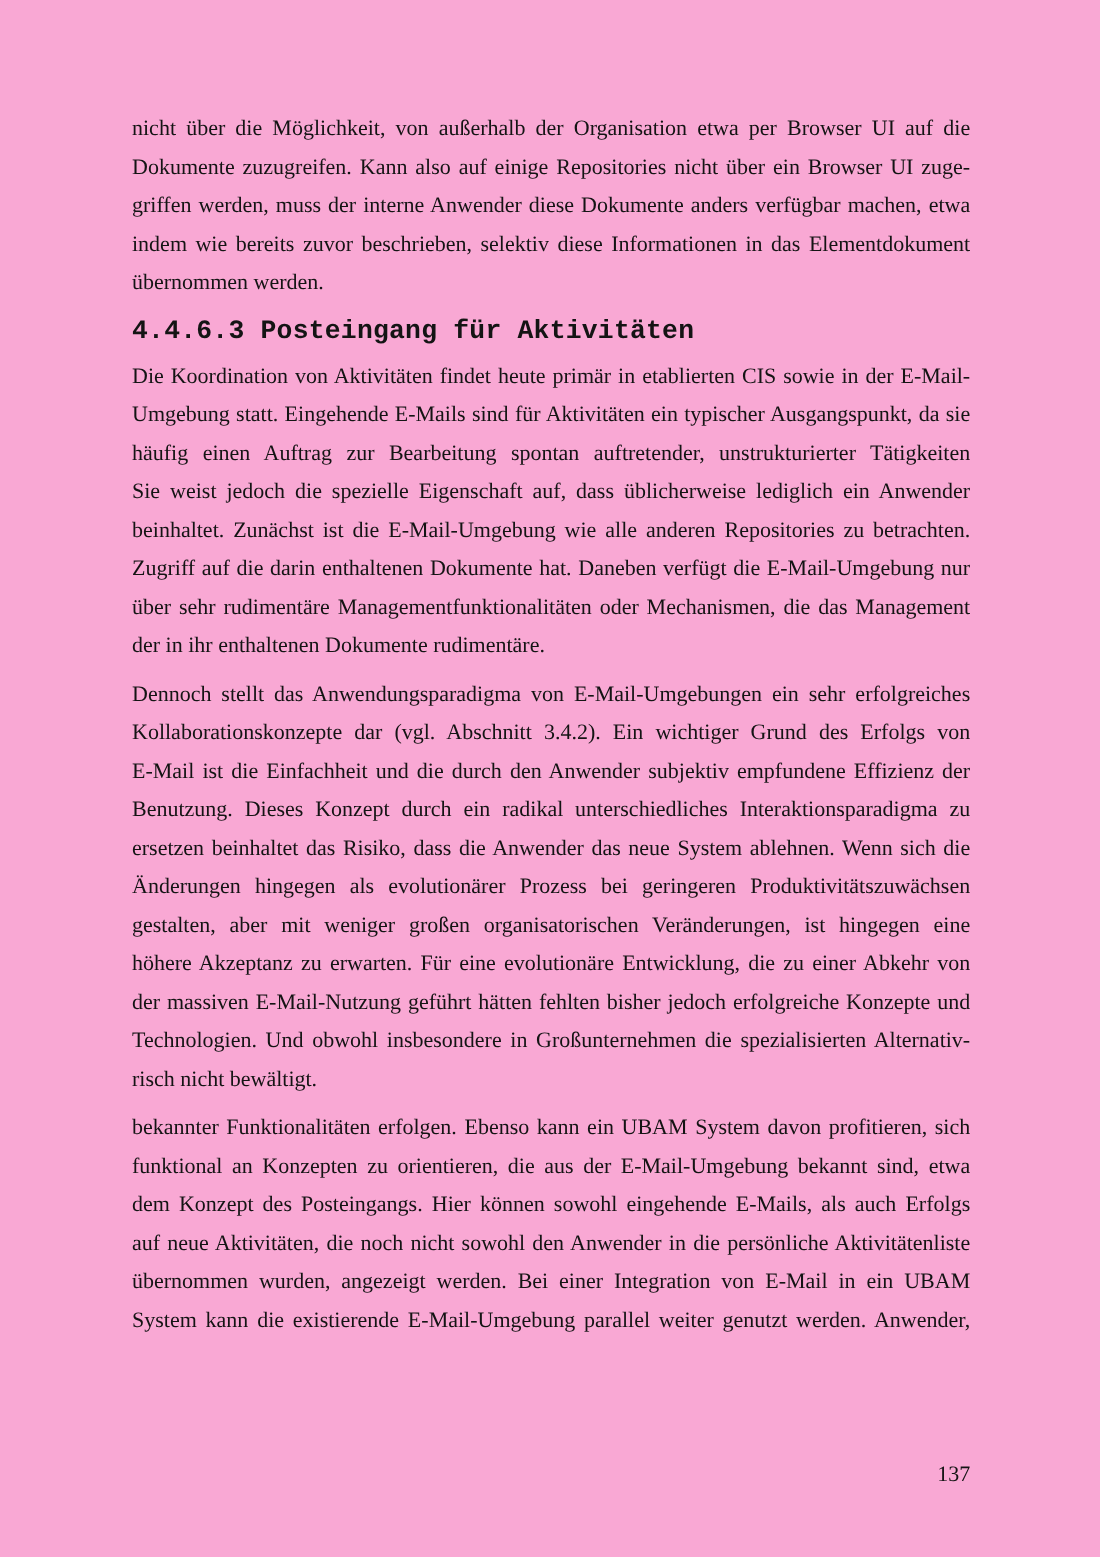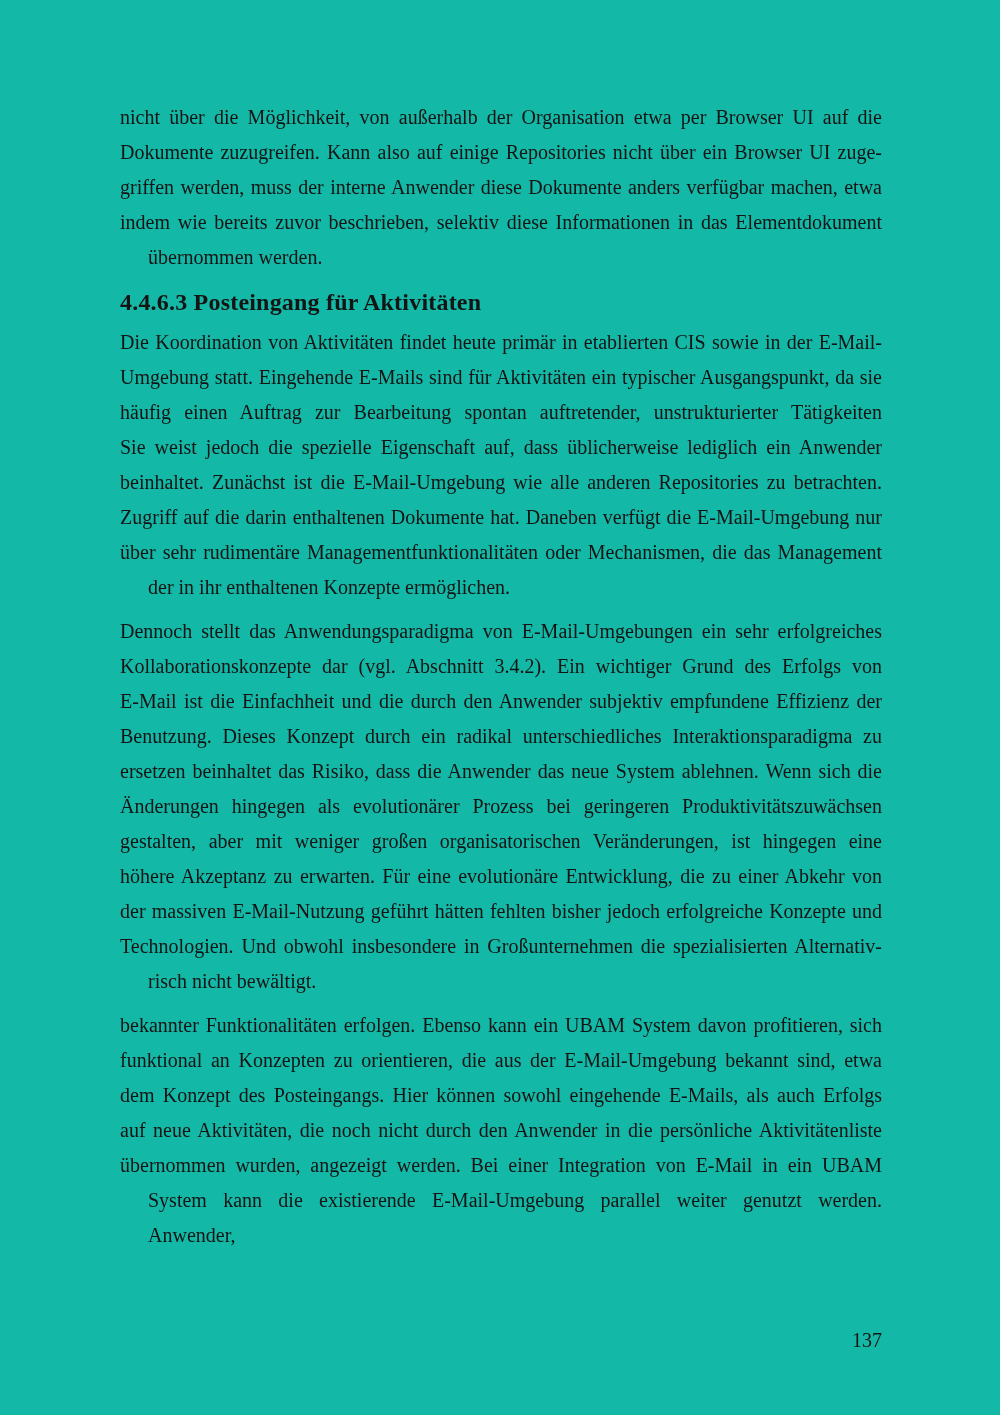--- a/index.html
+++ b/index.html
@@ -4,21 +4,21 @@
 <style>
   html, body {
     margin: 0;
     padding: 0;
     background: #ffffff;
   }
   .page {
     position: relative;
     width: 1000px;
     height: 1415px;
-    background: #14b8a6;
+    background: #f9a8d4;
     font-family: "Liberation Serif", serif;
     color: #141414;
     overflow: hidden;
   }
   .content {
     position: absolute;
     left: 120px;
     top: 100px;
     width: 762px;
   }
@@ -26,31 +26,31 @@
     margin: 0 0 9px 0;
   }
   .line {
     font-size: 20px;
     line-height: 35px;
     text-align: justify;
     text-align-last: justify;
   }
   .para .line.last {
     text-align-last: left;
-    margin-left: 28px;
   }
   .para.continues .line.last {
     text-align-last: justify;
   }
   h2.heading {
     font-size: 24px;
     font-weight: bold;
     line-height: 30px;
     margin: 12px 0 8px 0;
     letter-spacing: 0.2px;
+    font-family: Liberation Mono, monospace;
   }
   .page-number {
     position: absolute;
     top: 1326px;
     right: 118px;
     font-size: 20px;
     line-height: 28px;
     text-align: left;
   }
 </style>
@@ -71,42 +71,42 @@
     <h2 class="heading">4.4.6.3 Posteingang für Aktivitäten</h2>
 
     <div class="para">
         <div class="line">Die Koordination von Aktivitäten findet heute primär in etablierten CIS sowie in der E-Mail-</div>
         <div class="line">Umgebung statt. Eingehende E-Mails sind für Aktivitäten ein typischer Ausgangspunkt, da sie</div>
         <div class="line">häufig einen Auftrag zur Bearbeitung spontan auftretender, unstrukturierter Tätigkeiten</div>
         <div class="line">Sie weist jedoch die spezielle Eigenschaft auf, dass üblicherweise lediglich ein Anwender</div>
         <div class="line">beinhaltet. Zunächst ist die E-Mail-Umgebung wie alle anderen Repositories zu betrachten.</div>
         <div class="line">Zugriff auf die darin enthaltenen Dokumente hat. Daneben verfügt die E-Mail-Umgebung nur</div>
         <div class="line">über sehr rudimentäre Managementfunktionalitäten oder Mechanismen, die das Management</div>
-        <div class="line last">der in ihr enthaltenen Konzepte ermöglichen.</div>
+        <div class="line last">der in ihr enthaltenen Dokumente rudimentäre.</div>
       </div>
 
     <div class="para">
         <div class="line">Dennoch stellt das Anwendungsparadigma von E-Mail-Umgebungen ein sehr erfolgreiches</div>
         <div class="line">Kollaborationskonzepte dar (vgl. Abschnitt 3.4.2). Ein wichtiger Grund des Erfolgs von</div>
         <div class="line">E-Mail ist die Einfachheit und die durch den Anwender subjektiv empfundene Effizienz der</div>
         <div class="line">Benutzung. Dieses Konzept durch ein radikal unterschiedliches Interaktionsparadigma zu</div>
         <div class="line">ersetzen beinhaltet das Risiko, dass die Anwender das neue System ablehnen. Wenn sich die</div>
         <div class="line">Änderungen hingegen als evolutionärer Prozess bei geringeren Produktivitätszuwächsen</div>
         <div class="line">gestalten, aber mit weniger großen organisatorischen Veränderungen, ist hingegen eine</div>
         <div class="line">höhere Akzeptanz zu erwarten. Für eine evolutionäre Entwicklung, die zu einer Abkehr von</div>
         <div class="line">der massiven E-Mail-Nutzung geführt hätten fehlten bisher jedoch erfolgreiche Konzepte und</div>
         <div class="line">Technologien. Und obwohl insbesondere in Großunternehmen die spezialisierten Alternativ-</div>
         <div class="line last">risch nicht bewältigt.</div>
       </div>
 
     <div class="para continues">
         <div class="line">bekannter Funktionalitäten erfolgen. Ebenso kann ein UBAM System davon profitieren, sich</div>
         <div class="line">funktional an Konzepten zu orientieren, die aus der E-Mail-Umgebung bekannt sind, etwa</div>
         <div class="line">dem Konzept des Posteingangs. Hier können sowohl eingehende E-Mails, als auch Erfolgs</div>
-        <div class="line">auf neue Aktivitäten, die noch nicht durch den Anwender in die persönliche Aktivitätenliste</div>
+        <div class="line">auf neue Aktivitäten, die noch nicht sowohl den Anwender in die persönliche Aktivitätenliste</div>
         <div class="line">übernommen wurden, angezeigt werden. Bei einer Integration von E-Mail in ein UBAM</div>
         <div class="line last">System kann die existierende E-Mail-Umgebung parallel weiter genutzt werden. Anwender,</div>
       </div>
 
   </div>
 
   <div class="page-number">137</div>
 </div>
 
 </body></html>

